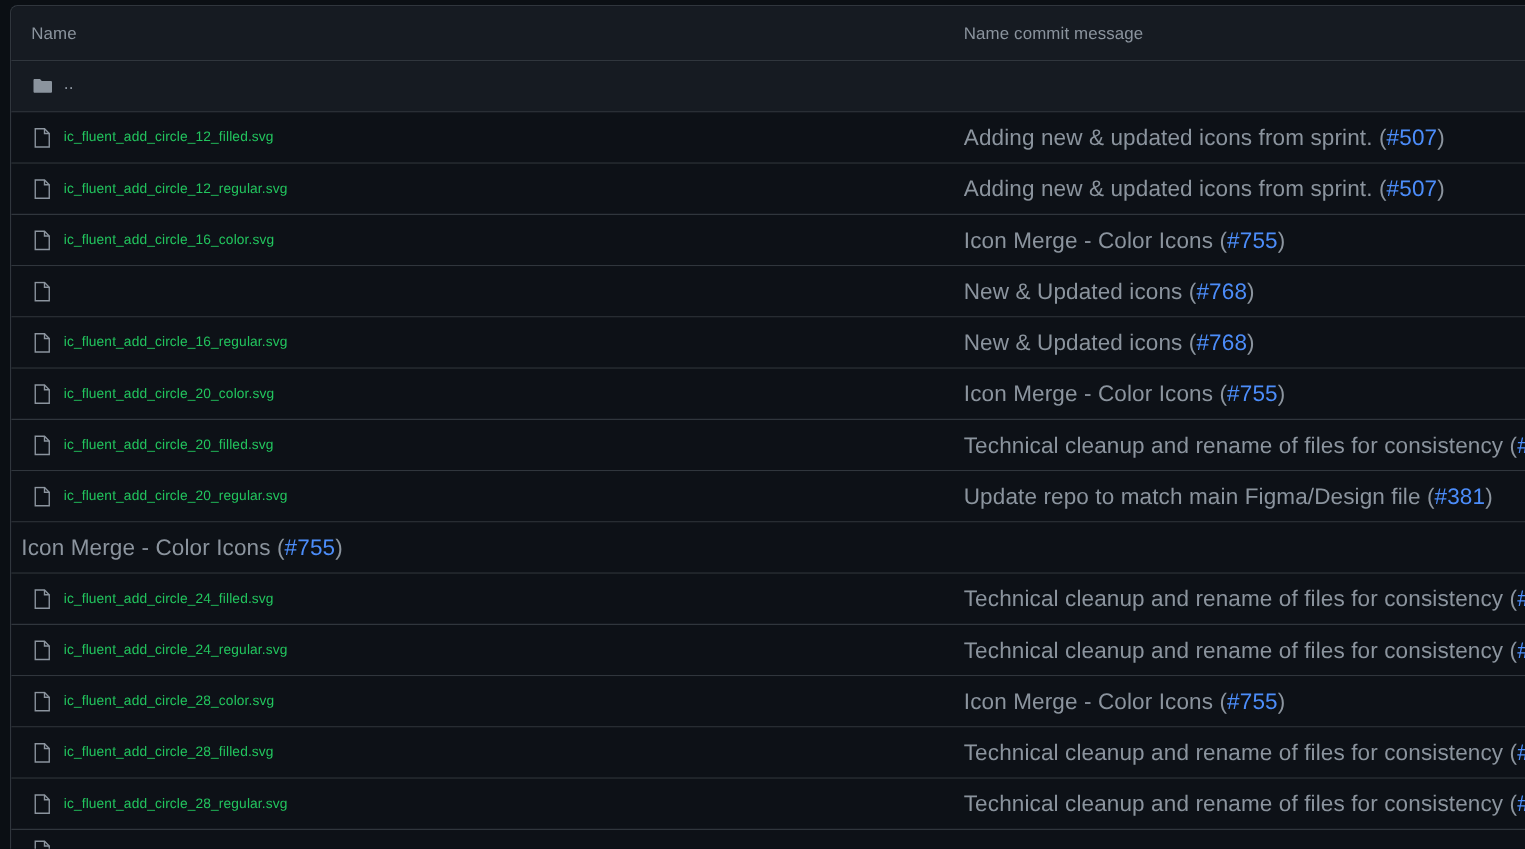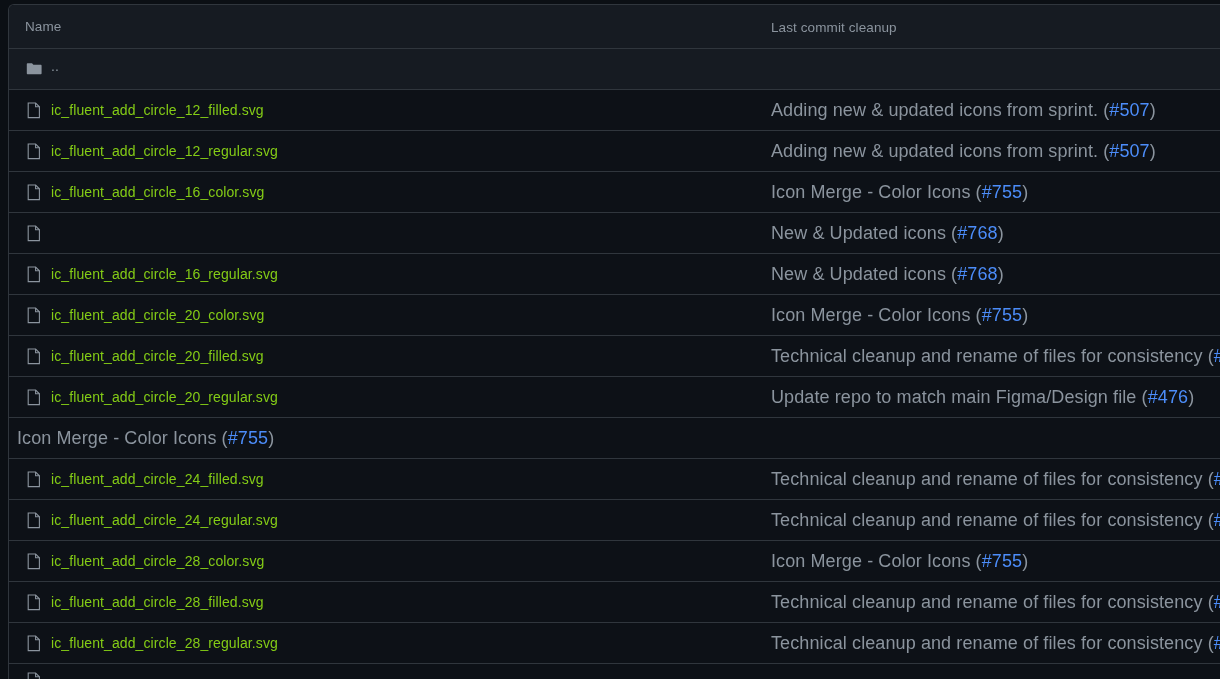--- a/index.html
+++ b/index.html
@@ -79,22 +79,22 @@
     width: 34px;
     flex: 0 0 34px;
     display: flex;
     align-items: center;
     justify-content: center;
   }
 
   .icon-cell svg { display: block; }
 
   .name-text {
-    font-size: 14px;
-    color: #84cc16;
+    font-size: 11px;
+    color: #22c55e;
     letter-spacing: 0.1px;
   }
 
   .parent-text {
     font-size: 14px;
     color: #8b949e;
     letter-spacing: 0.1px;
     position: relative;
     top: -3px;
   }
@@ -123,21 +123,21 @@
 <body>
 
 <div class="file-browser">
   <div class="file-table">
 
     <div class="row header-row">
       <div class="col-name">
         <span class="header-label">Name</span>
       </div>
       <div class="col-msg">
-        <span class="header-label" style="padding-left:0">Last commit cleanup</span>
+        <span class="header-label" style="padding-left:0">Name commit message</span>
       </div>
     </div>
 
     <div class="row parent-row">
       <div class="col-name">
         <span class="icon-cell">
           <svg width="17" height="14" viewBox="0 0 17 14">
             <path d="M0.8 2.2 C0.8 1.6 1.2 1.2 1.8 1.2 L6.0 1.2 L7.4 2.8 L14.6 2.8 C15.2 2.8 15.6 3.2 15.6 3.8 L15.6 11.2 C15.6 11.8 15.2 12.2 14.6 12.2 L1.8 12.2 C1.2 12.2 0.8 11.8 0.8 11.2 Z" fill="#8b949e"></path>
           </svg>
         </span>
@@ -233,21 +233,21 @@
         <div class="row file-row">
           <div class="col-name">
             <span class="icon-cell">
               <svg width="14" height="17" viewBox="0 0 14 17">
                 <path d="M1.2 1.0 L8.6 1.0 L12.4 4.8 L12.4 15.6 L1.2 15.6 Z" fill="none" stroke="#8b949e" stroke-width="1.1"></path>
                 <path d="M8.6 1.0 L8.6 4.8 L12.4 4.8" fill="none" stroke="#8b949e" stroke-width="1.1"></path>
               </svg>
             </span>
             <span class="name-text">ic_fluent_add_circle_20_regular.svg</span>
           </div>
-          <div class="col-msg"><span class="msg-text">Update repo to match main Figma/Design file (</span><span class="msg-text msg-pr">#476</span><span class="msg-text">)</span></div>
+          <div class="col-msg"><span class="msg-text">Update repo to match main Figma/Design file (</span><span class="msg-text msg-pr">#381</span><span class="msg-text">)</span></div>
         </div>
         <div class="row file-row">
           <div class="col-msg"><span class="msg-text">Icon Merge - Color Icons (</span><span class="msg-text msg-pr">#755</span><span class="msg-text">)</span></div>
         </div>
         <div class="row file-row">
           <div class="col-name">
             <span class="icon-cell">
               <svg width="14" height="17" viewBox="0 0 14 17">
                 <path d="M1.2 1.0 L8.6 1.0 L12.4 4.8 L12.4 15.6 L1.2 15.6 Z" fill="none" stroke="#8b949e" stroke-width="1.1"></path>
                 <path d="M8.6 1.0 L8.6 4.8 L12.4 4.8" fill="none" stroke="#8b949e" stroke-width="1.1"></path>

